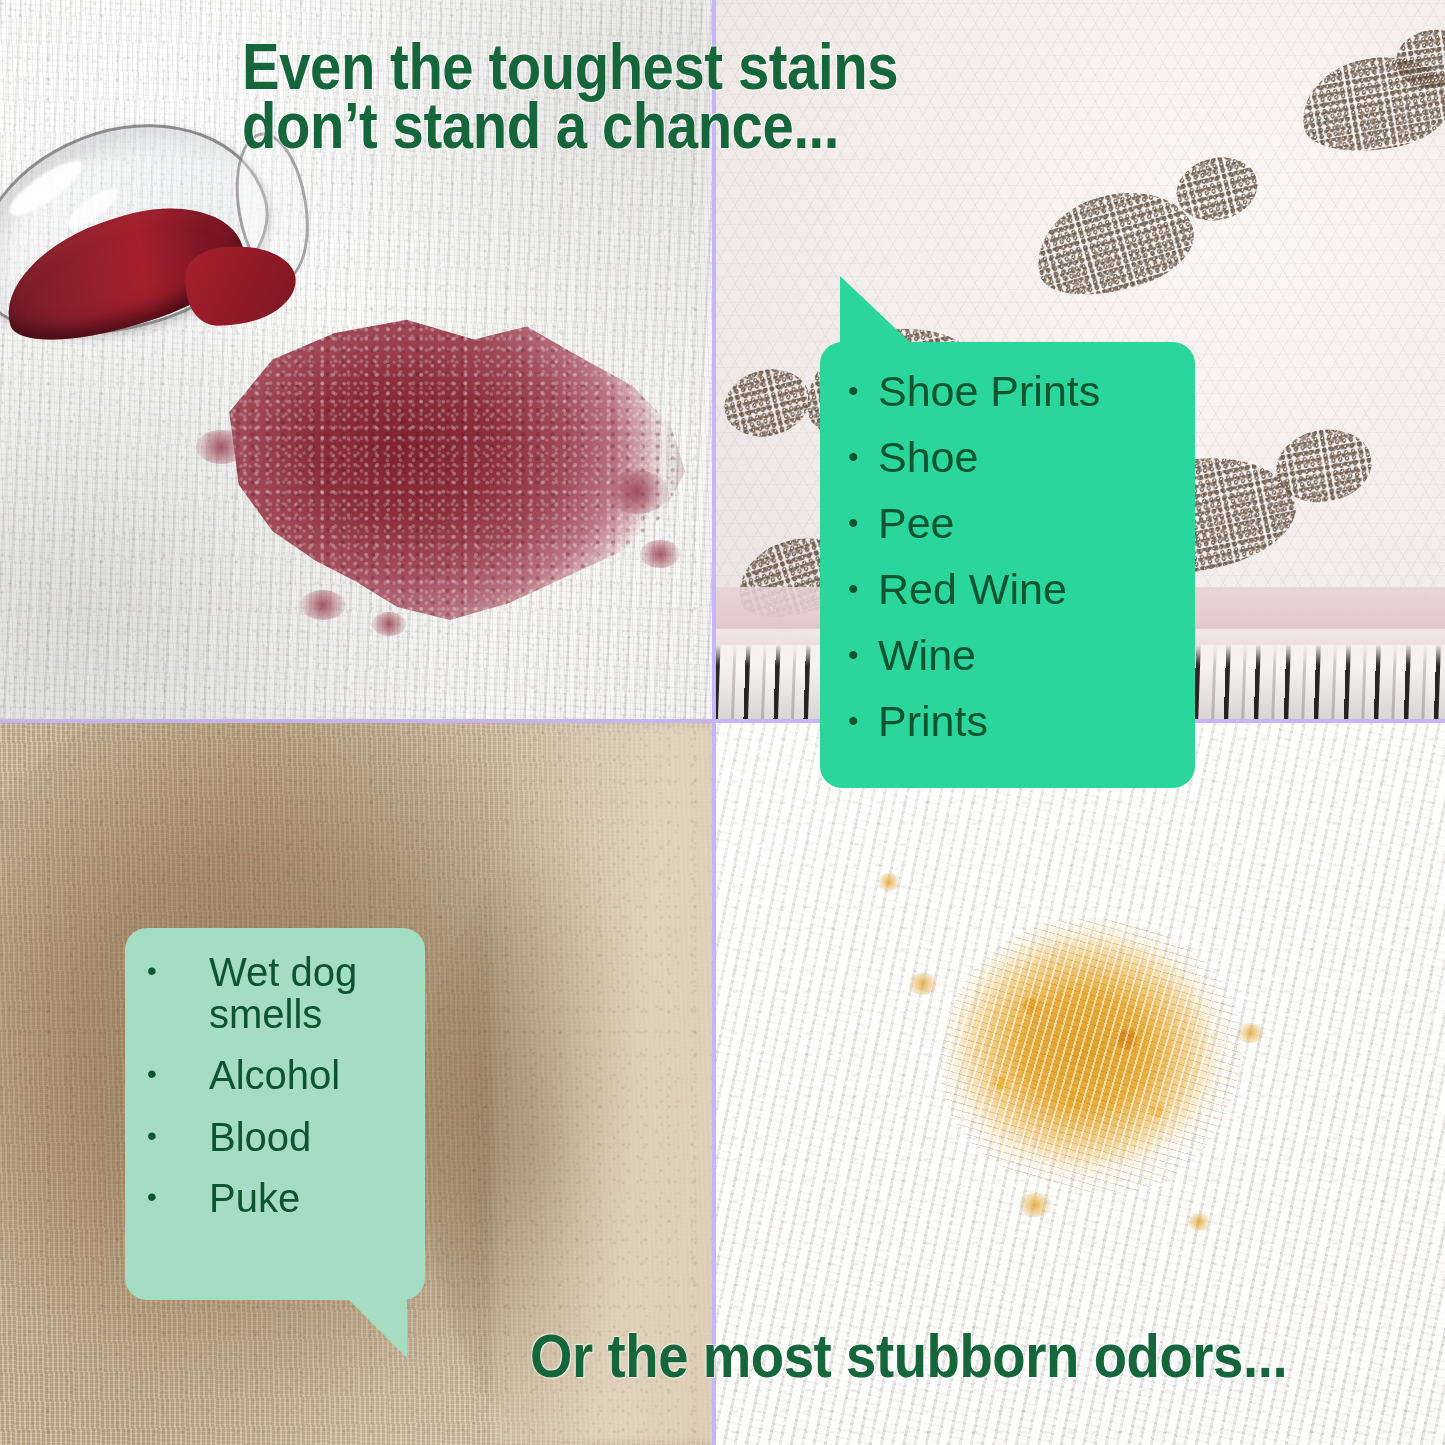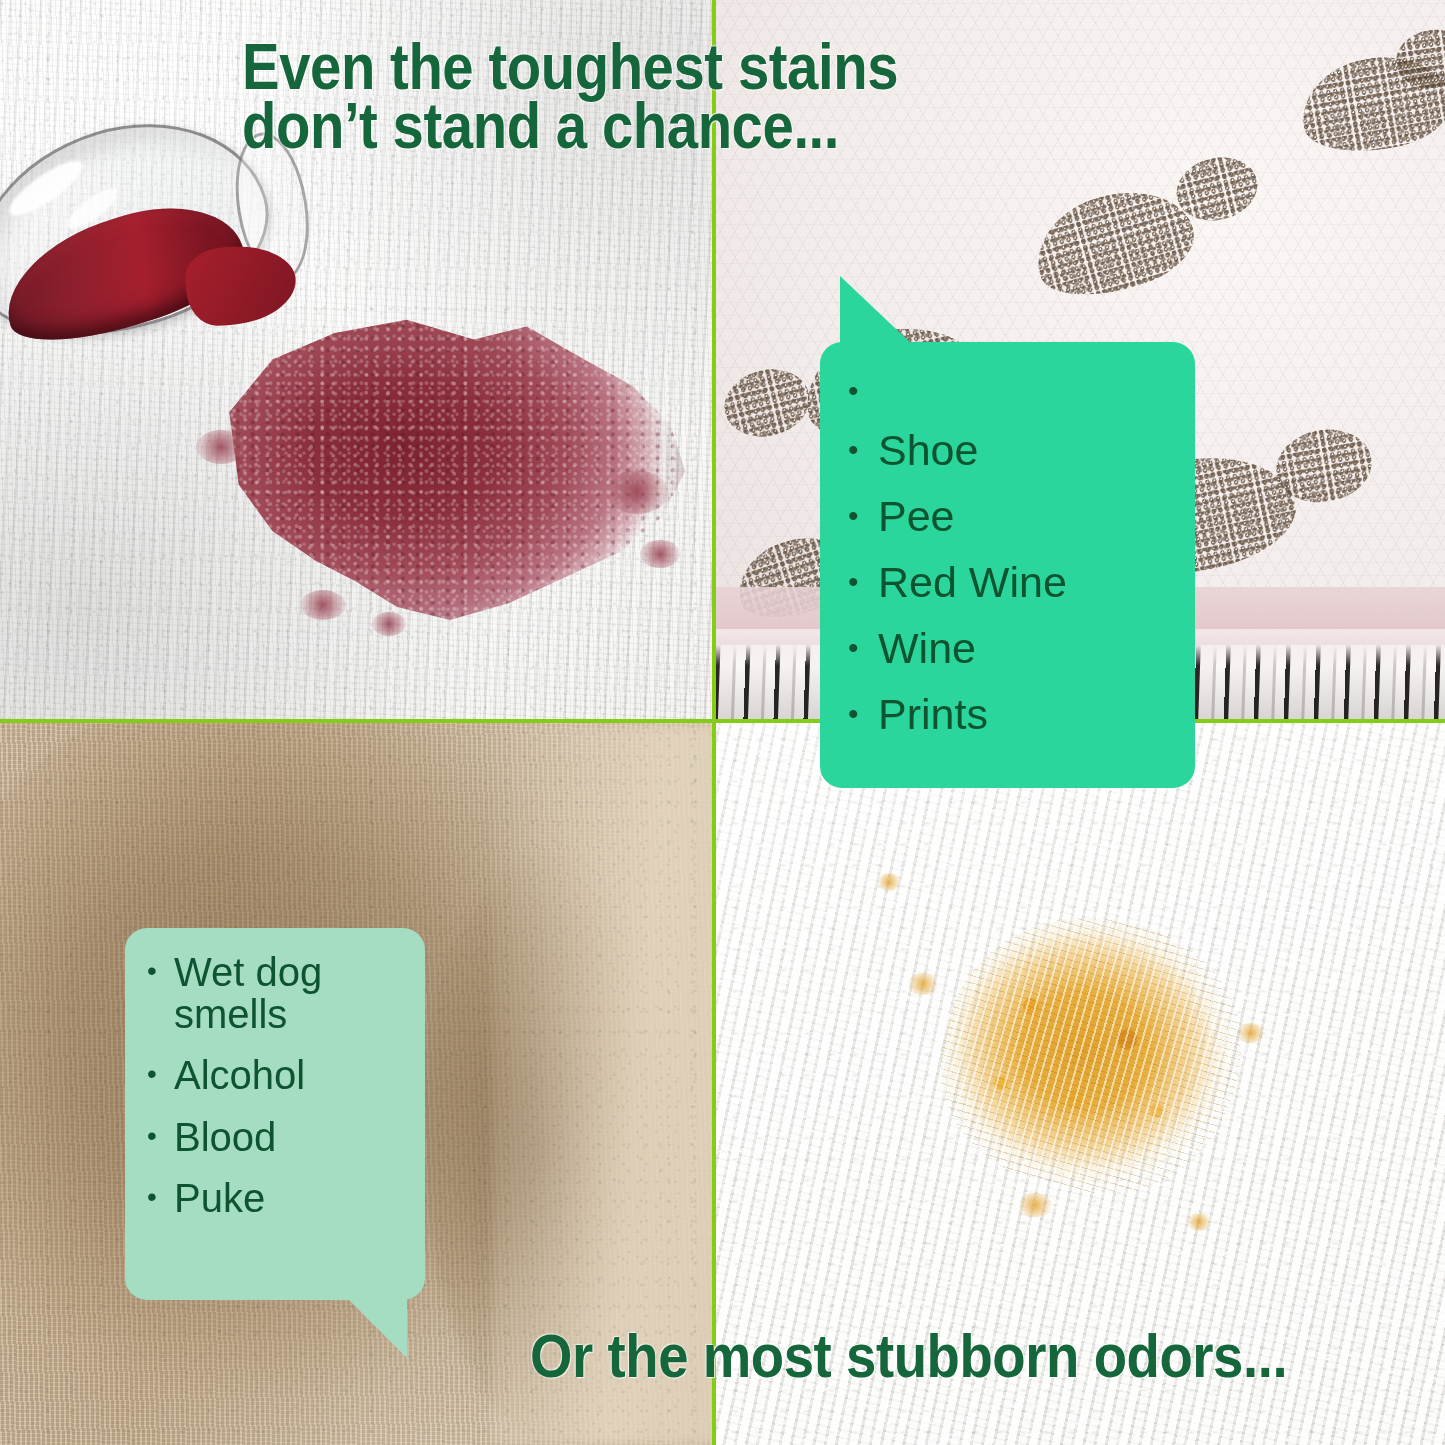--- a/index.html
+++ b/index.html
@@ -4,21 +4,21 @@
 <style>
   * { margin:0; padding:0; box-sizing:border-box; }
   html,body { background:#ffffff; }
   body {
     width:1445px; height:1445px;
     font-family:"Liberation Sans", sans-serif;
     overflow:hidden;
     position:relative;
   }
 
-  #stage { position:absolute; inset:0; width:1445px; height:1445px; background:#84cc16; }
+  #stage { position:absolute; inset:0; width:1445px; height:1445px; background:#c4b5fd; }
 
   
   .quad { position:absolute; overflow:hidden; }
   #q-tl { left:0;    top:0;    width:712px; height:719px; }
   #q-tr { left:716px;top:0;    width:729px; height:719px; }
   #q-bl { left:0;    top:723px;width:712px; height:722px; }
   #q-br { left:716px;top:723px;width:729px; height:722px; }
 
   
   .carpet-white {
@@ -307,21 +307,21 @@
   #bubble-odors .tail{
     position:absolute; right:18px; bottom:-58px;
     width:0; height:0;
     border-left:62px solid transparent;
     border-right:0 solid transparent;
     border-top:62px solid #a5ddc2;
   }
   #bubble-odors ul{ padding:24px 0 0 22px; }
   #bubble-odors li{ font-size:40px; line-height:1.04; margin-bottom:20px; }
   #bubble-odors li .dot{ font-size:28px; width:27px; padding-top:5px; }
-  #bubble-odors li .txt{ max-width:215px; }
+  #bubble-odors li .txt{ max-width:215px;margin-left:35px; }
 </style>
 </head>
 <body>
 
 <div id="stage">
 
   <div class="quad" id="q-tl">
     <div class="carpet-white"></div>
     <div class="speckle"></div>
 
@@ -385,20 +385,21 @@
   <div class="headline" id="headline-top">Even the toughest stains
 don’t stand a chance...</div>
 
   <div class="headline" id="headline-bottom">Or the most stubborn odors...</div>
 
   <div class="bubble" id="bubble-stains">
     <div class="tail"></div>
     <ul id="stains-list">
         <li>
           <span class="dot">•</span>
+          <span class="txt">Shoe Prints</span>
         </li>
         <li>
           <span class="dot">•</span>
           <span class="txt">Shoe</span>
         </li>
         <li>
           <span class="dot">•</span>
           <span class="txt">Pee</span>
         </li>
         <li>

